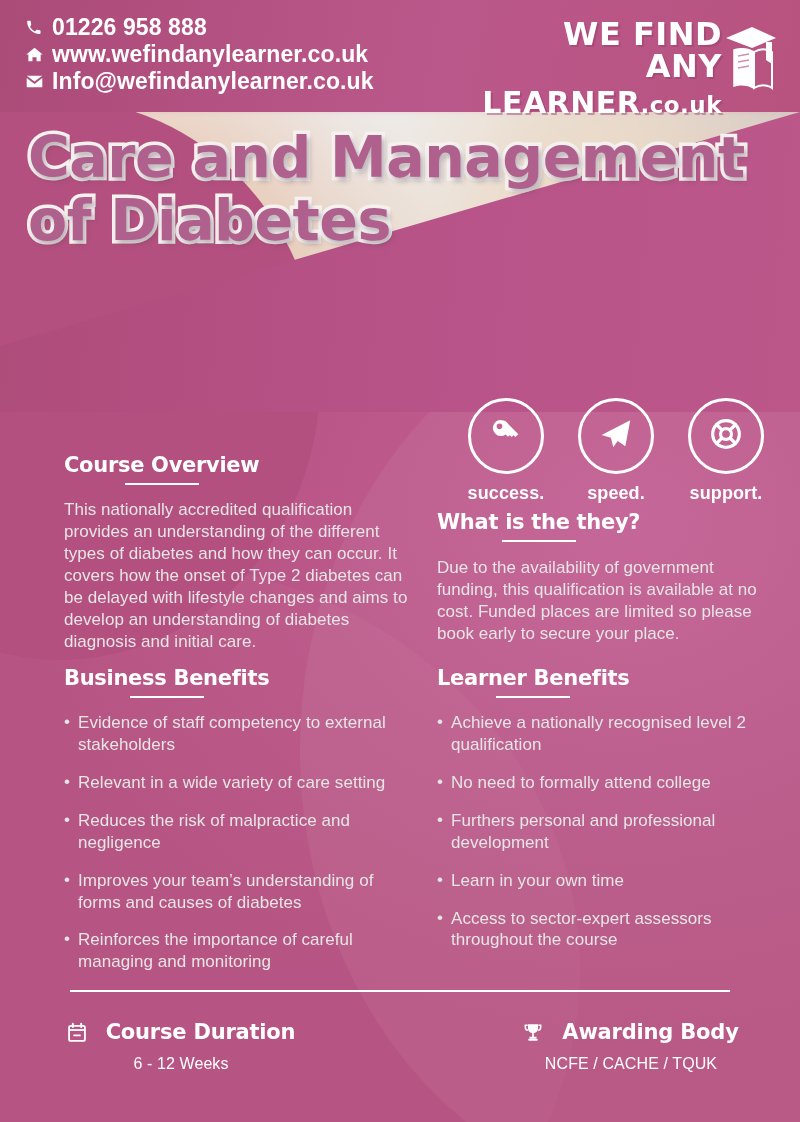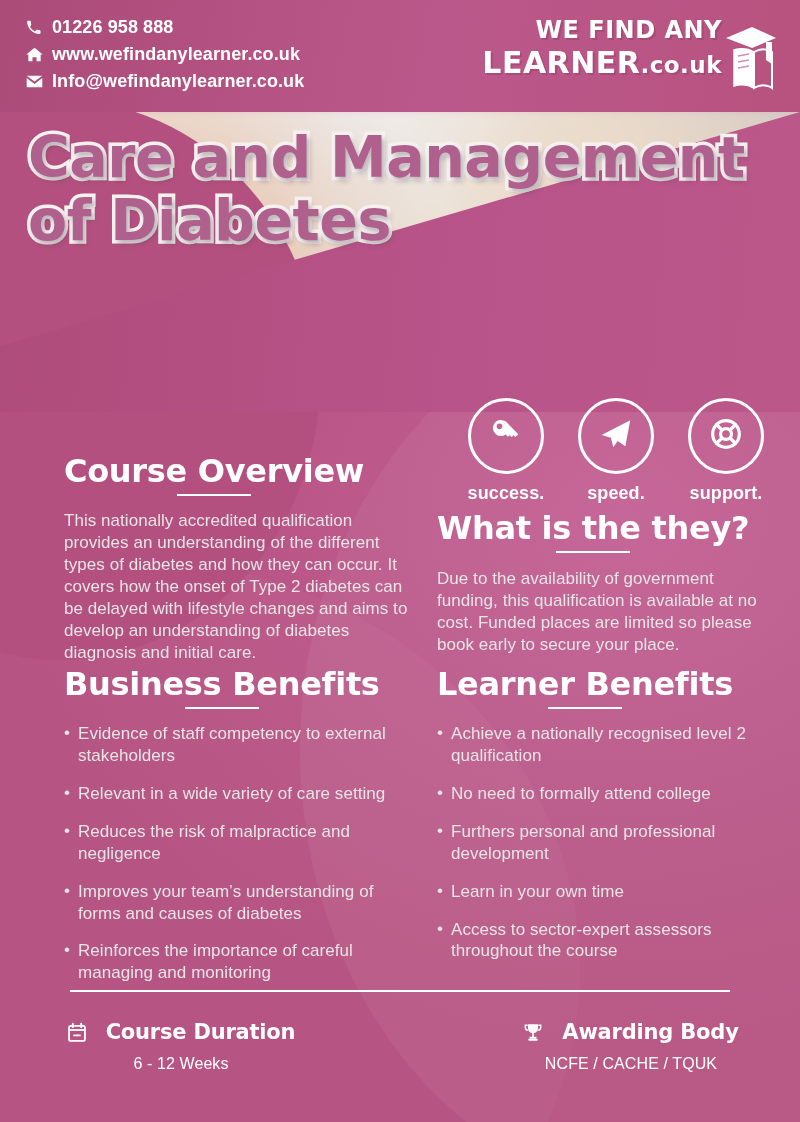--- a/index.html
+++ b/index.html
@@ -49,21 +49,21 @@
     background:linear-gradient(100deg,#ab4b78 0%,#bb588b 55%,#b8537f 100%);
     z-index:6;
   }
   .contact {
     position:absolute; left:26px; top:14px;
     color:#fff;
   }
   .contact .line {
     display:flex; align-items:center;
     height:27px;
-    font-size:18px; font-weight:bold;
+    font-size:23px; font-weight:bold;
     letter-spacing:.1px;
     color:#ffffff;
   }
   .contact .ico {
     width:26px; min-width:26px; height:18px;
     display:flex; align-items:center; justify-content:flex-start;
     color:#fff;
   }
   .contact .ico svg { display:block; }
 
@@ -73,21 +73,21 @@
     color:#fff;
     text-align:right;
   }
   .logo-l1, .logo-l2 {
     font-weight:bold;
     letter-spacing:.5px;
     line-height:1;
     text-shadow: 2px 2px 0 rgba(150,60,105,.45);
     font-family:"DejaVu Sans", sans-serif;
   }
-  .logo-l1 { font-size:24px; padding-right:56px; }
+  .logo-l1 { font-size:32px; padding-right:56px; }
   .logo-l2 { font-size:30px; padding-right:56px; margin-top:6px; }
   .logo-l2 .small { font-size:23px; }
   .logo-mark {
     position:absolute; right:0; top:4px; width:56px; height:72px;
   }
 
   
   .hero {
     position:absolute; left:0; top:112px; width:800px; height:288px;
     overflow:hidden;
@@ -168,21 +168,21 @@
   }
   .pillar .lbl {
     margin-top:9px; color:#fff; font-size:18px; font-weight:bold;
     letter-spacing:.1px;
   }
 
   h2.sec {
     color:#fff;
     font-family:"DejaVu Sans", sans-serif;
     font-weight:bold;
-    font-size:32px;
+    font-size:21px;
     letter-spacing:-.3px;
     line-height:1;
     position:relative;
     display:inline-block;
     padding-bottom:9px;
   }
   h2.sec::after {
     content:"";
     position:absolute;
     left:50%; transform:translateX(-50%);

